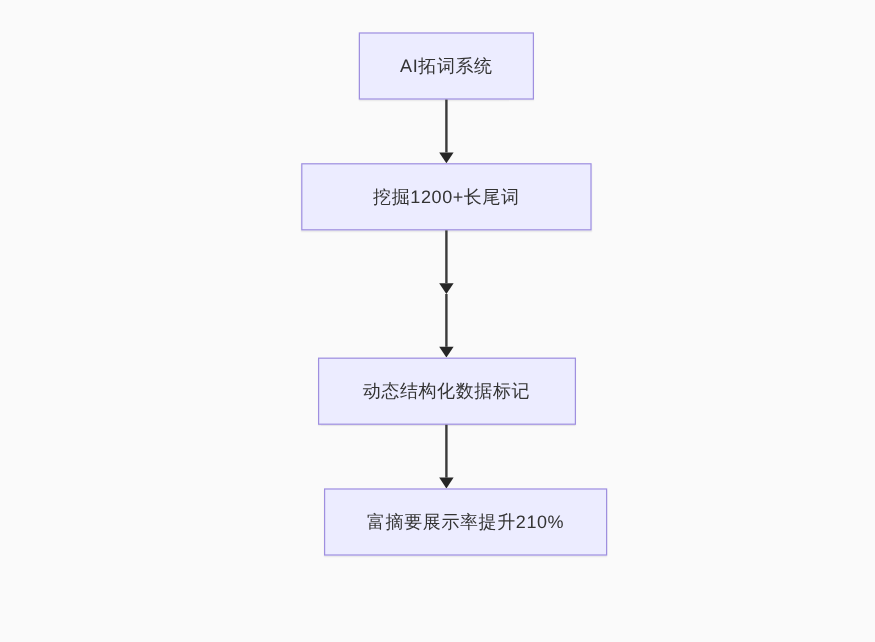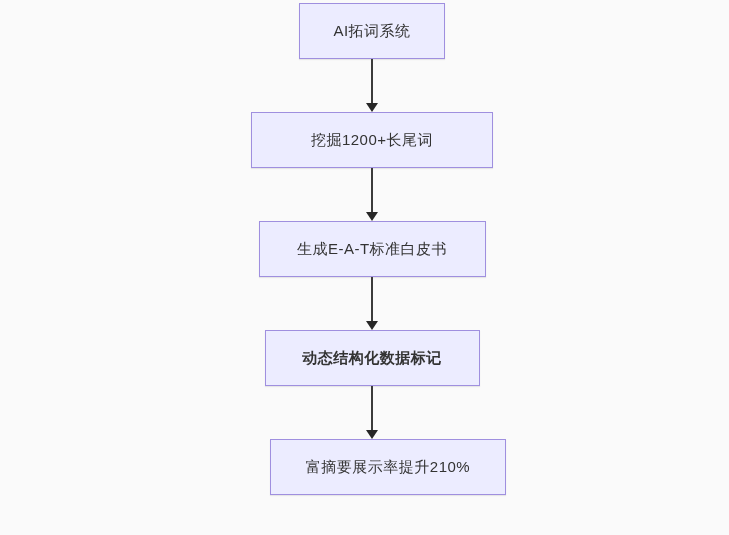--- a/index.html
+++ b/index.html
@@ -17,21 +17,21 @@
     background:var(--background);
   }
   .canvas{
     position:relative;
     width:729px;height:535px;
     background:var(--background);
     overflow:hidden;
   }
   .flow-column{
     position:absolute;
-    top:3px;
+    top:27px;
     left:372px;
     transform:translateX(-50%);
     display:flex;
     flex-direction:column;
     align-items:center;
   }
   .node{
     height:56px;
     background:var(--node-fill);
     border:1px solid var(--node-border);
@@ -43,21 +43,21 @@
   }
   .node-label{
     font-size:15px;
     color:var(--text);
     white-space:nowrap;
     letter-spacing:0.5px;
   }
   .n1{width:146px;}
   .n2{width:242px;}
   .n3{width:227px;}
-  .n4{width:215px;font-weight:bold;}
+  .n4{width:215px;}
   .n5{width:236px;margin-left:32px;}
   .arrow{
     height:53px;
     display:flex;
     flex-direction:column;
     align-items:center;
     flex-shrink:0;
   }
   .arrow-line{
     width:2px;
@@ -88,23 +88,20 @@
 
     <div class="node n2">
       <span class="node-label">挖掘1200+长尾词</span>
     </div>
 
     <div class="arrow">
       <div class="arrow-line"></div>
       <div class="arrow-head"></div>
     </div>
 
-    <div class="node n3">
-      <span class="node-label">生成E-A-T标准白皮书</span>
-    </div>
 
     <div class="arrow">
       <div class="arrow-line"></div>
       <div class="arrow-head"></div>
     </div>
 
     <div class="node n4">
       <span class="node-label">动态结构化数据标记</span>
     </div>
 

